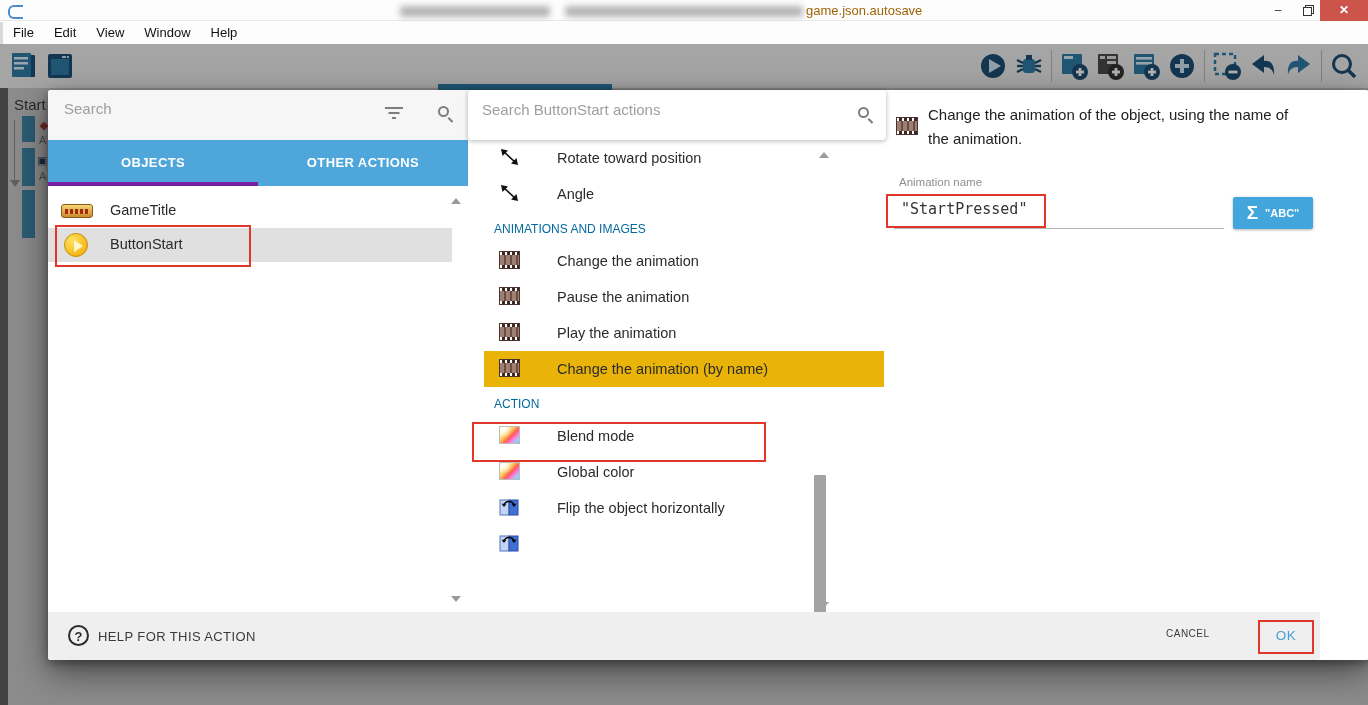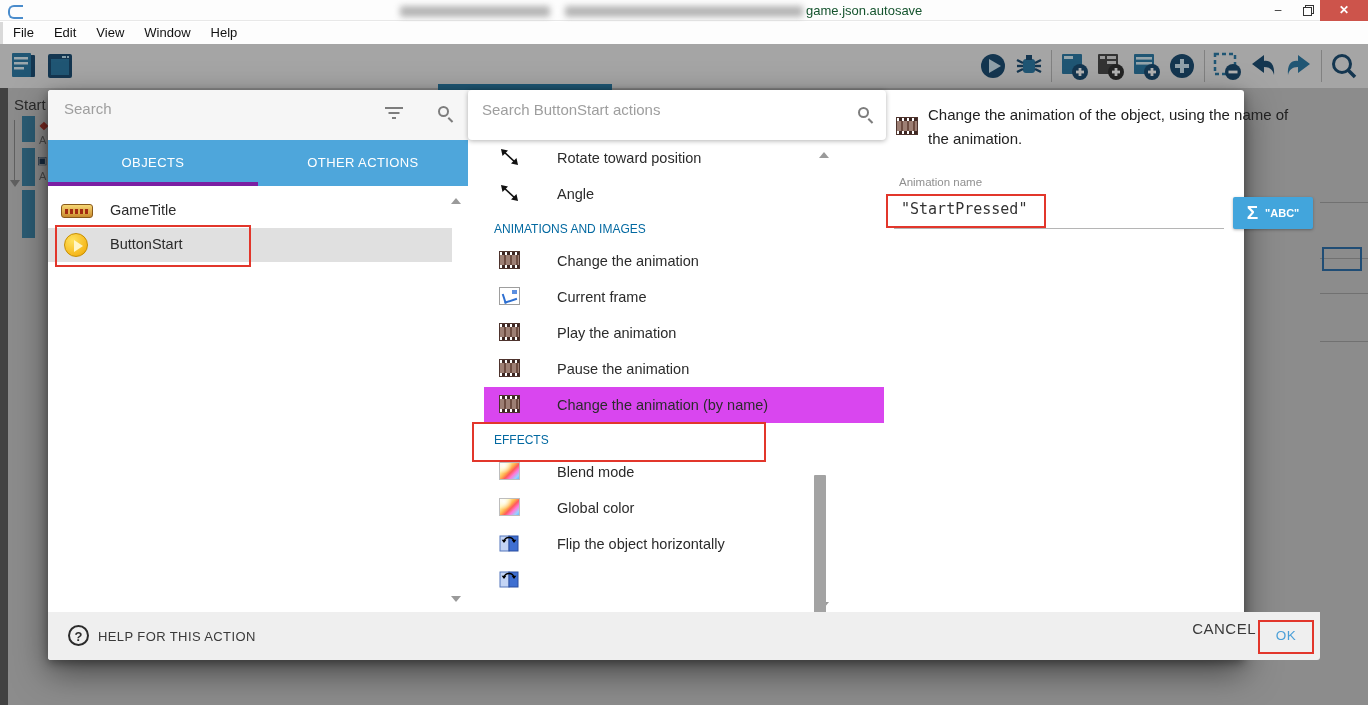--- a/index.html
+++ b/index.html
@@ -4,21 +4,21 @@
 <style>
   * { margin:0; padding:0; box-sizing:border-box; }
   html,body { width:1368px; height:705px; overflow:hidden; }
   body { font-family:"Liberation Sans", sans-serif; position:relative; background:#fff; }
 
   
   .titlebar { position:absolute; left:0; top:0; width:1368px; height:21px; background:#fdfdfd; border-bottom:1px solid #e8e8e8; z-index:40; }
   .gd-logo { position:absolute; left:7px; top:2px; width:17px; height:17px; color:#3b7fc4; font-weight:bold; font-size:15px; line-height:17px; text-align:center; font-family:"DejaVu Serif", serif; }
   .gd-logo::after { content:""; position:absolute; left:1px; top:3px; width:13px; height:10px; border:2px solid #4a8ccc; border-right:none; border-radius:6px 0 0 6px; }
   .blur-blob { position:absolute; top:6px; height:11px; background:#8f8f8f; border-radius:2px; filter:blur(3px); opacity:.65; }
-  .title-text { position:absolute; left:806px; top:3px; font-size:13px; color:#14532d; }
+  .title-text { position:absolute; left:806px; top:3px; font-size:13px; color:#a16207; }
   .cap-btn { position:absolute; top:0; height:21px; text-align:center; color:#333; font-size:12px; line-height:20px; }
   .cap-min { left:1264px; width:28px; }
   .cap-max { left:1294px; width:26px; }
   .cap-max .sq { display:inline-block; width:9px; height:9px; border:1px solid #333; position:relative; top:2px; background:#fdfdfd; box-shadow:2px -2px 0 -1px #fdfdfd, 2px -2px 0 0 #333; }
   .cap-close { left:1320px; width:48px; background:#cd544b; color:#fff; font-size:12px; font-weight:bold; }
 
   
   .menubar { position:absolute; left:0; top:22px; width:1368px; height:22px; background:#fdfdfd; z-index:40; border-left:3px solid #d9d9d9; }
   .menubar span { display:inline-block; padding:0 10px; font-size:13px; color:#111; line-height:22px; }
 
@@ -36,54 +36,54 @@
   .tab-indicator { position:absolute; left:438px; top:-4px; width:174px; height:6px; background:#2d7fa8; }
   .ev-bar { position:absolute; left:22px; width:13px; background:#3e85a6; }
   .ev-line-v { position:absolute; left:14px; top:32px; width:1px; height:62px; background:#8a8a8a; }
   .ev-arrow { position:absolute; left:10px; top:92px; width:0; height:0; border-left:5px solid transparent; border-right:5px solid transparent; border-top:7px solid #8a8a8a; }
   .ev-mini { position:absolute; font-size:11px; color:#6e6e6e; }
   .bg-row-line { position:absolute; left:1320px; width:48px; height:1px; background:#a2a2a2; }
   .bg-blue-box { position:absolute; left:1322px; top:159px; width:40px; height:24px; border:2px solid #2f6fa8; }
   .backdrop { position:absolute; left:0; top:44px; width:1368px; height:661px; background:rgba(0,0,0,0.30); z-index:3; }
 
   
-  .dialog { position:absolute; left:48px; top:90px; width:1196px; height:570px; background:#fff; border-radius:3px; z-index:10;
+  .dialog { position:absolute; left:48px; top:90px; width:1321px; height:570px; background:#fff; border-radius:3px; z-index:10;
             box-shadow:0 12px 34px rgba(0,0,0,0.5), 0 3px 10px rgba(0,0,0,0.35); }
 
   
   .lp-search { position:absolute; left:0; top:0; width:420px; height:50px; background:#f6f6f6; border-radius:3px 0 0 0; }
   .lp-search input { position:absolute; left:16px; top:10px; width:300px; border:none; outline:none; background:transparent; font-size:15px; color:#333; font-family:"Liberation Sans",sans-serif; }
   .lp-search input::placeholder, .mid-search input::placeholder { color:#9e9e9e; opacity:1; }
   .filter-icon { position:absolute; left:336px; top:17px; width:20px; height:14px; }
   .filter-icon i { position:absolute; left:50%; transform:translateX(-50%); height:2px; background:#7d7d7d; }
   .mag { position:absolute; width:11px; height:11px; border:2px solid #7d7d7d; border-radius:50%; }
   .mag::after { content:""; position:absolute; left:9px; top:9px; width:6px; height:2px; background:#7d7d7d; transform:rotate(45deg); transform-origin:0 0; }
   .tabbar { position:absolute; left:0; top:50px; width:420px; height:46px; background:#4ea6db; }
-  .tab { position:absolute; top:0; width:210px; height:46px; line-height:46px; text-align:center; color:#fff; font-size:13px; font-weight:normal; letter-spacing:.4px; }
+  .tab { position:absolute; top:0; width:210px; height:46px; line-height:46px; text-align:center; color:#fff; font-size:13px; font-weight:bold; letter-spacing:.4px; }
   .tab-underline { position:absolute; left:0; top:92px; width:210px; height:4px; background:#7b1fa2; }
   .obj-list { position:absolute; left:0; top:104px; width:404px; }
   .obj-row { position:relative; height:34px; }
   .obj-row.sel { background:#e0e0e0;padding-left:33px; }
   .obj-row .lbl { position:absolute; left:62px; top:8px; font-size:14.5px; color:#2b2b2b; }
   .gametitle-thumb { position:absolute; left:13px; top:10px; width:32px; height:14px; border-radius:3px;
       background:linear-gradient(180deg,#f7d774,#c98a2e); border:1px solid #8a5a1a; }
   .gametitle-thumb::after { content:""; position:absolute; left:3px; top:4px; width:24px; height:5px; background:repeating-linear-gradient(90deg,#a32a10 0 3px,#e0b14e 3px 5px); }
   .playbtn-thumb { position:absolute; left:16px; top:5px; width:24px; height:24px; border-radius:50%;
       background:radial-gradient(circle at 35% 30%,#ffe25e,#f6b81c 70%,#d99400); border:1px solid #c78f00; }
   .playbtn-thumb::after { content:""; position:absolute; left:9px; top:6px; border-left:9px solid #fff6c8; border-top:6px solid transparent; border-bottom:6px solid transparent; }
   .scroll-arrow { position:absolute; width:0; height:0; border-left:5px solid transparent; border-right:5px solid transparent; }
   .sa-up { border-bottom:6px solid #9a9a9a; }
   .sa-down { border-top:6px solid #9a9a9a; }
 
   
   .mid-search { position:absolute; left:420px; top:0; width:418px; height:50px; background:#fff; border-radius:4px; box-shadow:0 1px 5px rgba(0,0,0,0.3); z-index:2; }
   .mid-search input { position:absolute; left:14px; top:11px; width:340px; border:none; outline:none; background:transparent; font-size:15px; color:#333; font-family:"Liberation Sans",sans-serif; }
   .mid-list { position:absolute; left:436px; top:50px; width:418px; height:472px; overflow:hidden; background:#fff; }
   .act-row { position:relative; height:36px; }
-  .act-row.sel { background:#d946ef; }
+  .act-row.sel { background:#eab308; }
   .act-row .lbl { position:absolute; left:73px; top:10px; font-size:14.5px; color:#2b2b2b; }
   .act-row .ic { position:absolute; left:15px; top:8px; width:21px; height:18px; }
   .sect-header { position:relative; height:31px; font-size:12px; color:#0369a1; padding:10px 0 0 10px; }
   .film-icon { background:#8d6e63 repeating-linear-gradient(90deg,#9d7f74 0 4px,#6d4c41 4px 6px); border:1px solid #4e342e; position:relative; }
   .film-icon::before, .film-icon::after { content:""; position:absolute; left:0; width:100%; height:3px;
       background:repeating-linear-gradient(90deg,#fff 0 2px,#3e2723 2px 5px); }
   .film-icon::before { top:0; } .film-icon::after { bottom:0; }
   .rainbow-icon { border:1px solid #bdbdbd; background:
       radial-gradient(circle at 20% 15%, rgba(255,255,255,.95), rgba(255,255,255,0) 40%),
       linear-gradient(135deg,#ffffff 0%,#fff3a6 25%,#ffb24d 45%,#ff5a5a 58%,#ff7ad9 72%,#9ad2ff 88%,#6ab8ff 100%); }
@@ -99,21 +99,21 @@
   .field-value { position:absolute; left:853px; top:110px; font-family:"DejaVu Sans Mono", monospace; font-size:15px; color:#333; }
   .field-underline { position:absolute; left:846px; top:138px; width:330px; height:1px; background:#b5b5b5; }
   .expr-btn { position:absolute; left:1185px; top:107px; width:80px; height:32px; background:#42a5dc; border-radius:2px; box-shadow:0 1px 3px rgba(0,0,0,.3); color:#fff; text-align:center; }
   .expr-btn .sigma { font-size:19px; font-weight:bold; vertical-align:middle; line-height:32px; margin-right:7px; }
   .expr-btn .abc { font-size:11px; font-weight:bold; vertical-align:middle; }
 
   
   .footer { position:absolute; left:0; top:522px; width:1272px; height:48px; background:#efefef; border-radius:0 0 3px 3px; }
   .help-icon { position:absolute; left:20px; top:13px; width:21px; height:21px; border:2px solid #2b2b2b; border-radius:50%; text-align:center; font-size:13px; font-weight:bold; color:#2b2b2b; line-height:19px; }
   .help-lbl { position:absolute; left:50px; top:17px; font-size:13px; color:#3a3a3a; letter-spacing:.4px; }
-  .btn-cancel { position:absolute; left:1118px; top:8px; width:90px; text-align:right; font-size:15px; color:#3a3a3a; letter-spacing:.5px; }
+  .btn-cancel { position:absolute; left:1118px; top:16px; width:90px; text-align:left; font-size:10px; color:#3a3a3a; letter-spacing:.5px; }
   .btn-ok { position:absolute; left:1216px; top:16px; width:44px; text-align:center; font-size:13.5px; color:#4a9fd8; letter-spacing:.5px; }
 
   .redbox { position:absolute; border:2px solid #e2362b; pointer-events:none; }
 
   
   .ti { fill:#1d4e73; } .ti2 { fill:#2e7ba6; }
 </style>
 </head>
 <body>
 
@@ -267,36 +267,32 @@
             <path d="M19 17 L12 15.5 L17.5 10 Z" fill="#111"></path>
           </svg></span>
         <span class="lbl">Angle</span>
       </div>
       <div class="sect-header">ANIMATIONS AND IMAGES</div>
       <div class="act-row" style="width: 400px;">
         <span class="ic film-icon"></span>
         <span class="lbl">Change the animation</span>
       </div>
       <div class="act-row" style="width: 400px;">
-        <span class="ic frame-icon"></span>
-        <span class="lbl">Current frame</span>
+        <span class="ic film-icon"></span>
+        <span class="lbl">Pause the animation</span>
       </div>
       <div class="act-row" style="width: 400px;">
         <span class="ic film-icon"></span>
         <span class="lbl">Play the animation</span>
-      </div>
-      <div class="act-row" style="width: 400px;">
-        <span class="ic film-icon"></span>
-        <span class="lbl">Pause the animation</span>
       </div>
       <div class="act-row sel" style="width: 400px;">
         <span class="ic film-icon"></span>
         <span class="lbl">Change the animation (by name)</span>
       </div>
-      <div class="sect-header">EFFECTS</div>
+      <div class="sect-header">ACTION</div>
       <div class="act-row" style="width: 400px; text-decoration: underline;">
         <span class="ic rainbow-icon"></span>
         <span class="lbl">Blend mode</span>
       </div>
       <div class="act-row" style="width: 400px;">
         <span class="ic rainbow-icon"></span>
         <span class="lbl">Global color</span>
       </div>
       <div class="act-row" style="width: 400px;">
         <span class="ic"><svg viewBox="0 0 21 18">

